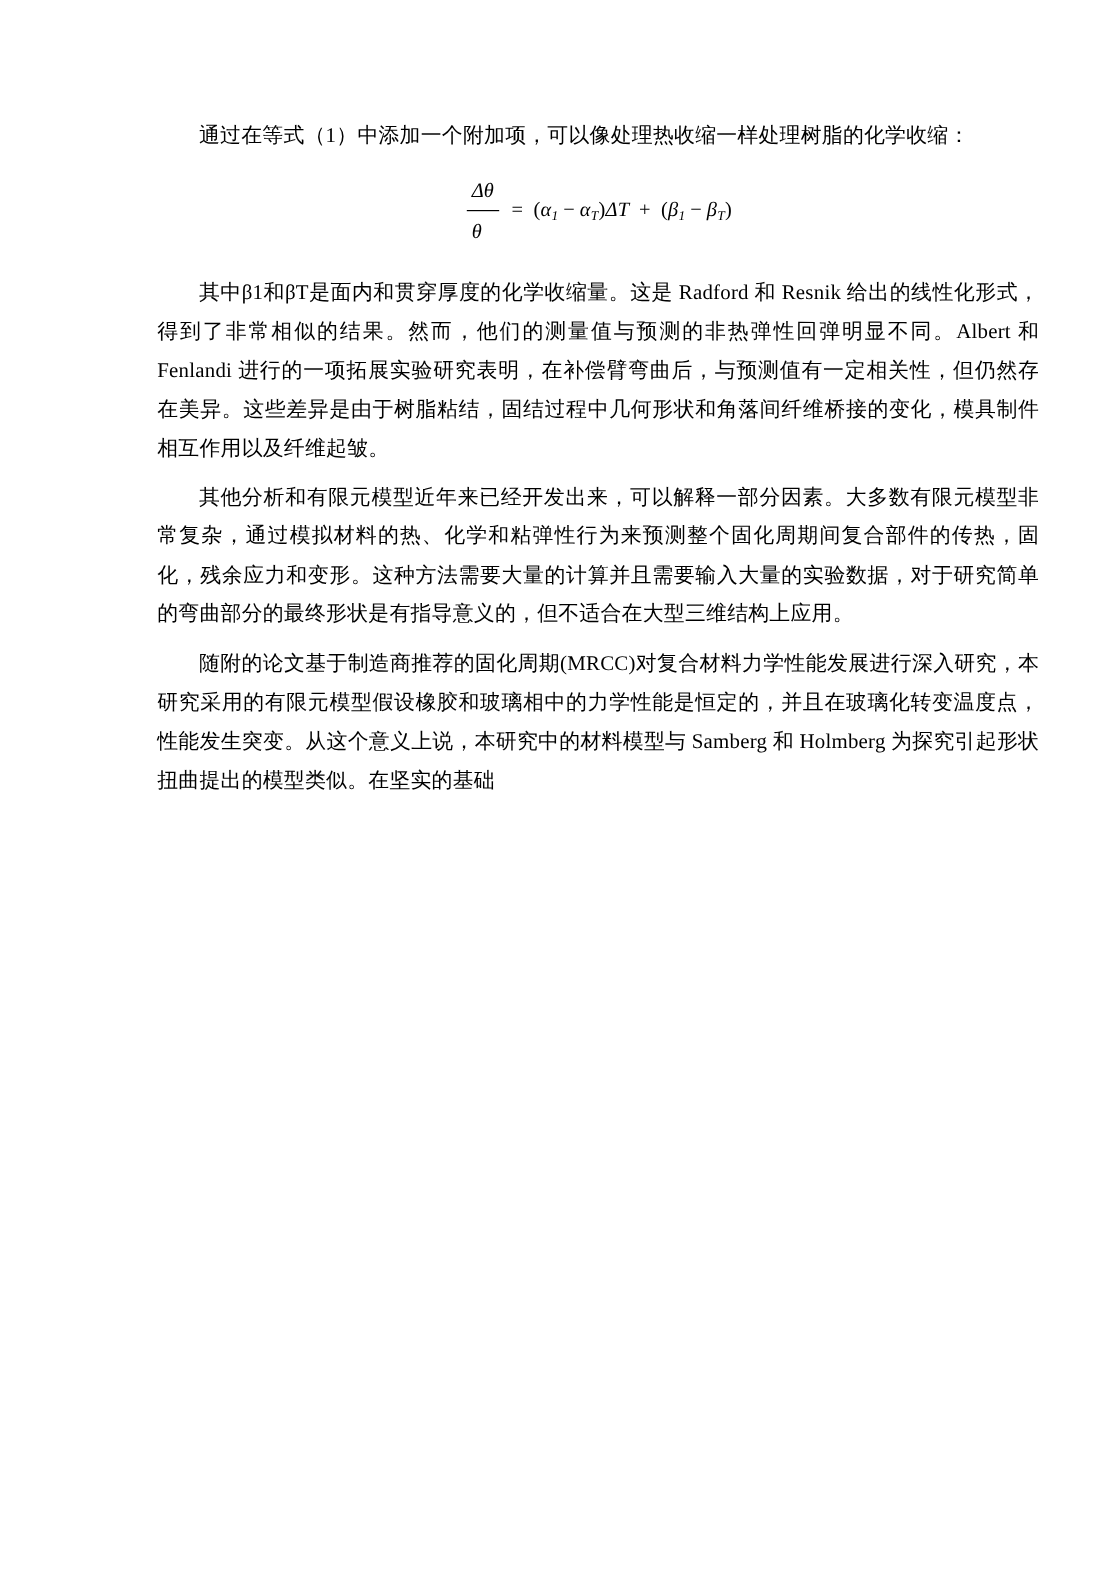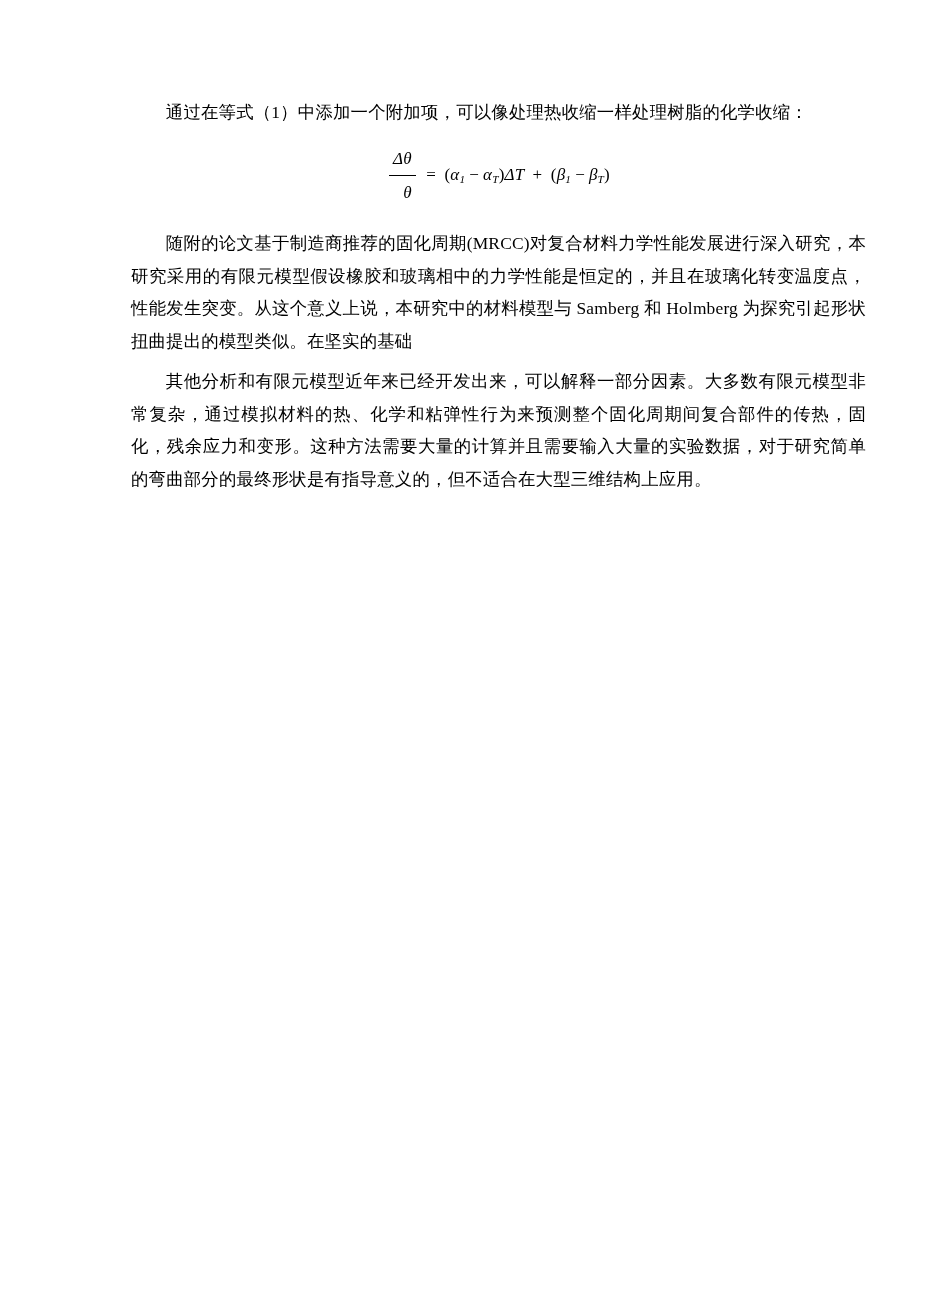--- a/index.html
+++ b/index.html
@@ -45,21 +45,21 @@
     display: inline-block;
     font-family: "Liberation Serif", serif;
     font-size: 17px;
     font-style: italic;
     white-space: nowrap;
     vertical-align: middle;
   }
   .frac {
     display: inline-block;
     vertical-align: middle;
-    text-align: right;
+    text-align: left;
     margin: 0 2px;
   }
   .frac .num {
     display: block;
     padding: 0 4px 1px 4px;
     border-bottom: 1.1px solid #000;
     font-size: 17px;
   }
   .frac .den {
     display: block;
@@ -93,17 +93,18 @@
           <span class="num">Δθ</span>
           <span class="den">θ</span>
         </span>
         <span class="op">=</span>
         <span class="paren">(</span><span>α</span><sub>1</sub><span class="op">−</span><span>α</span><sub>T</sub><span class="paren">)</span><span>ΔT</span>
         <span class="op">+</span>
         <span class="paren">(</span><span>β</span><sub>1</sub><span class="op">−</span><span>β</span><sub>T</sub><span class="paren">)</span>
       </span>
     </div>
 
+    <p class="para">其中β1和βT是面内和贯穿厚度的化学收缩量。这是 Radford 和 Resnik 给出的线性化形式，得到了非常相似的结果。然而，他们的测量值与预测的非热弹性回弹明显不同。Albert 和 Fenlandi  进行的一项拓展实验研究表明，在补偿臂弯曲后，与预测值有一定相关性，但仍然存在美异。这些差异是由于树脂粘结，固结过程中几何形状和角落间纤维桥接的变化，模具制件相互作用以及纤维起皱。</p>
+    <p class="para">其他分析和有限元模型近年来已经开发出来，可以解释一部分因素。大多数有限元模型非常复杂，通过模拟材料的热、化学和粘弹性行为来预测整个固化周期间复合部件的传热，固化，残余应力和变形。这种方法需要大量的计算并且需要输入大量的实验数据，对于研究简单的弯曲部分的最终形状是有指导意义的，但不适合在大型三维结构上应用。</p>
     <p class="para">随附的论文基于制造商推荐的固化周期(MRCC)对复合材料力学性能发展进行深入研究，本研究采用的有限元模型假设橡胶和玻璃相中的力学性能是恒定的，并且在玻璃化转变温度点，性能发生突变。从这个意义上说，本研究中的材料模型与 Samberg 和 Holmberg 为探究引起形状扭曲提出的模型类似。在坚实的基础</p>
-    <p class="para">其他分析和有限元模型近年来已经开发出来，可以解释一部分因素。大多数有限元模型非常复杂，通过模拟材料的热、化学和粘弹性行为来预测整个固化周期间复合部件的传热，固化，残余应力和变形。这种方法需要大量的计算并且需要输入大量的实验数据，对于研究简单的弯曲部分的最终形状是有指导意义的，但不适合在大型三维结构上应用。</p>
 
   </div>
 </div>
 
 </body></html>

